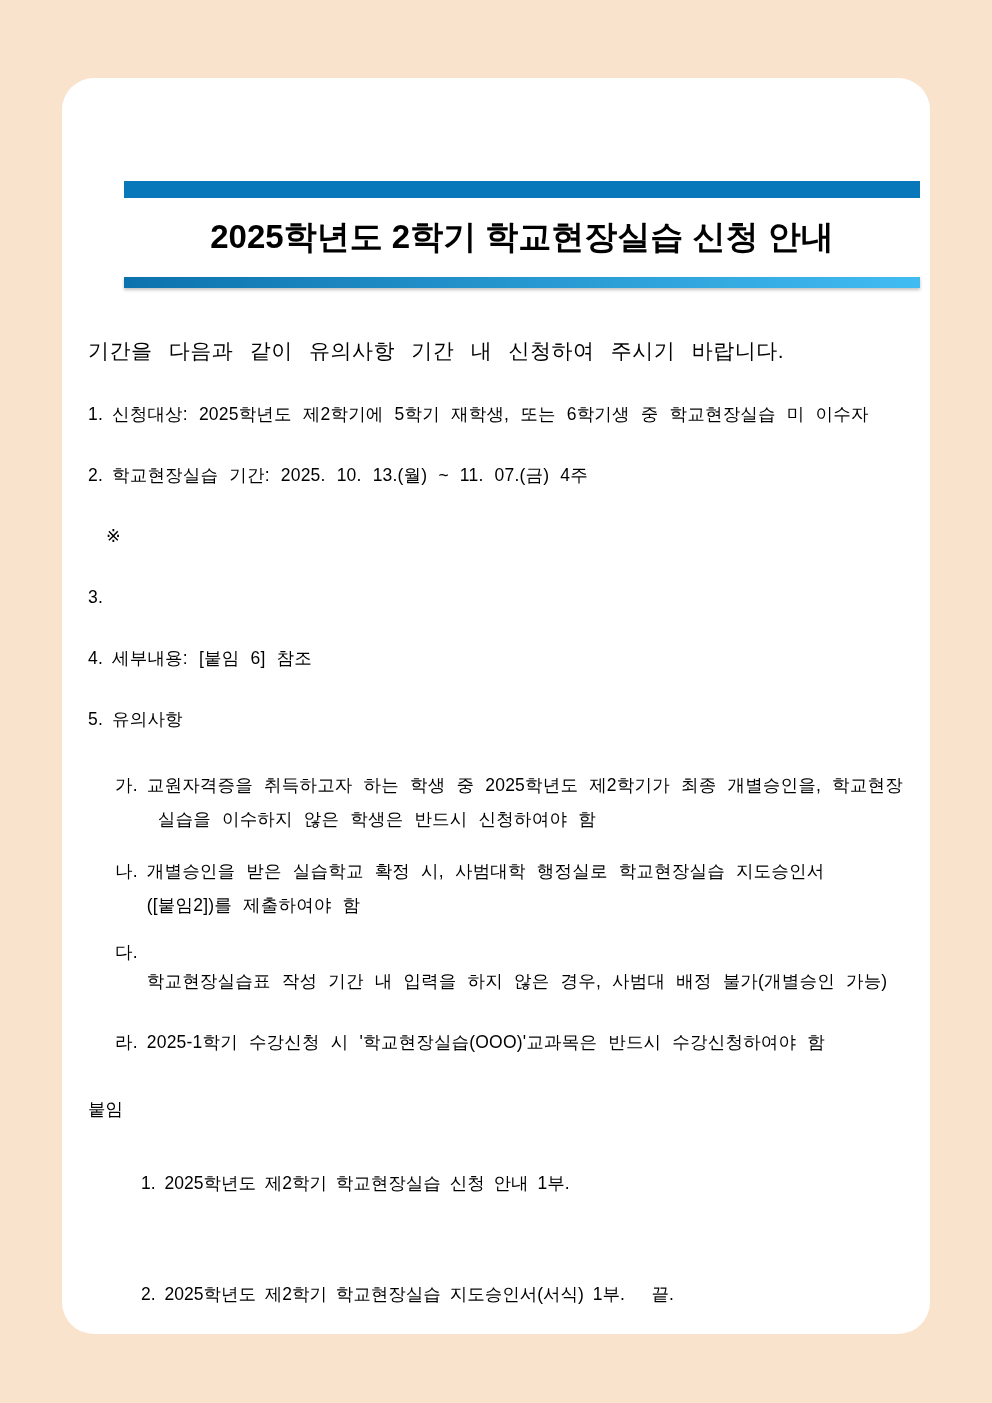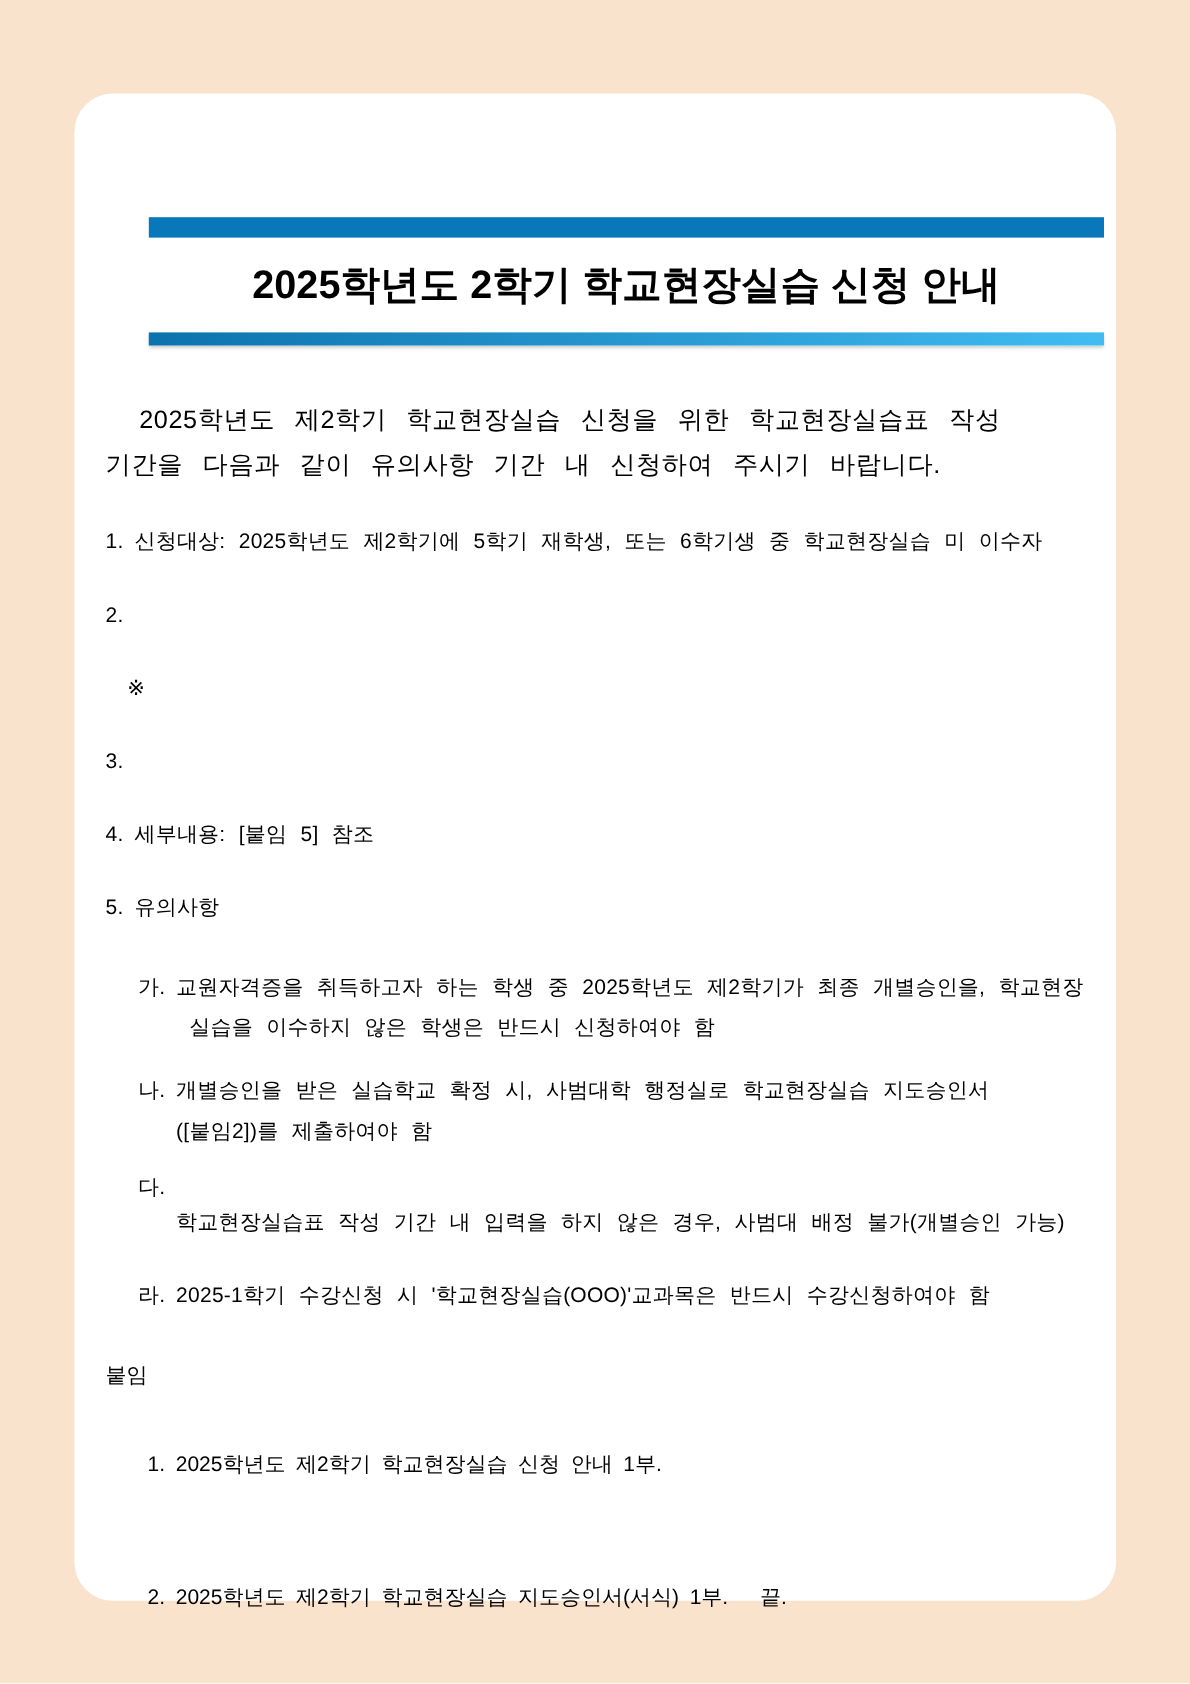--- a/index.html
+++ b/index.html
@@ -83,61 +83,62 @@
     word-spacing: 6px;
     letter-spacing: 0.2px;
   }
   .sub-item .marker { flex: 0 0 auto; }
   .sub-item .l2 { padding-left: 11px; }
   .sub-item.one-line { line-height: 24px; margin-bottom: 37px; }
   .attachments {
     margin-top: 34px;
     font-size: 17.5px;
     display: flex;
+    gap: 18px;
     line-height: 37px;
     word-spacing: 4px;
     white-space: pre-wrap;
   }
 </style>
 </head>
 <body>
 
 <div class="page">
   <div class="card">
 
     <div class="header-block">
       <div class="bar-top"></div>
       <div class="doc-title">2025학년도 2학기 학교현장실습 신청 안내</div>
       <div class="bar-bottom"></div>
     </div>
 
     <div class="content">
 
       <div class="intro">
-        <div class="indent">2025학년도 제2학기 학교현장실습 신청을 위한 학교현장실습표 작성</div>
         <div>기간을 다음과 같이 유의사항 기간 내 신청하여 주시기 바랍니다.</div>
       </div>
 
       <div class="items">
         <div class="item">
           <span class="marker">1.</span>
           <span>신청대상: 2025학년도 제2학기에 5학기 재학생, 또는 6학기생 중 학교현장실습 미 이수자</span>
         </div>
         <div class="item">
           <span class="marker">2.</span>
+          <span>학교현장실습 기간: 2025. 10. 13.(월) ~ 11. 07.(금) 4주</span>
         </div>
         <div class="item note">
           <span class="marker">※</span>
         </div>
         <div class="item">
           <span class="marker">3.</span>
         </div>
         <div class="item">
           <span class="marker">4.</span>
-          <span>세부내용: [붙임 5] 참조</span>
+          <span>세부내용: [붙임 6] 참조</span>
         </div>
         <div class="item">
           <span class="marker">5.</span>
           <span>유의사항</span>
         </div>
       </div>
 
       <div class="sub-items">
         <div class="sub-item">
           <span class="marker">가.</span>

